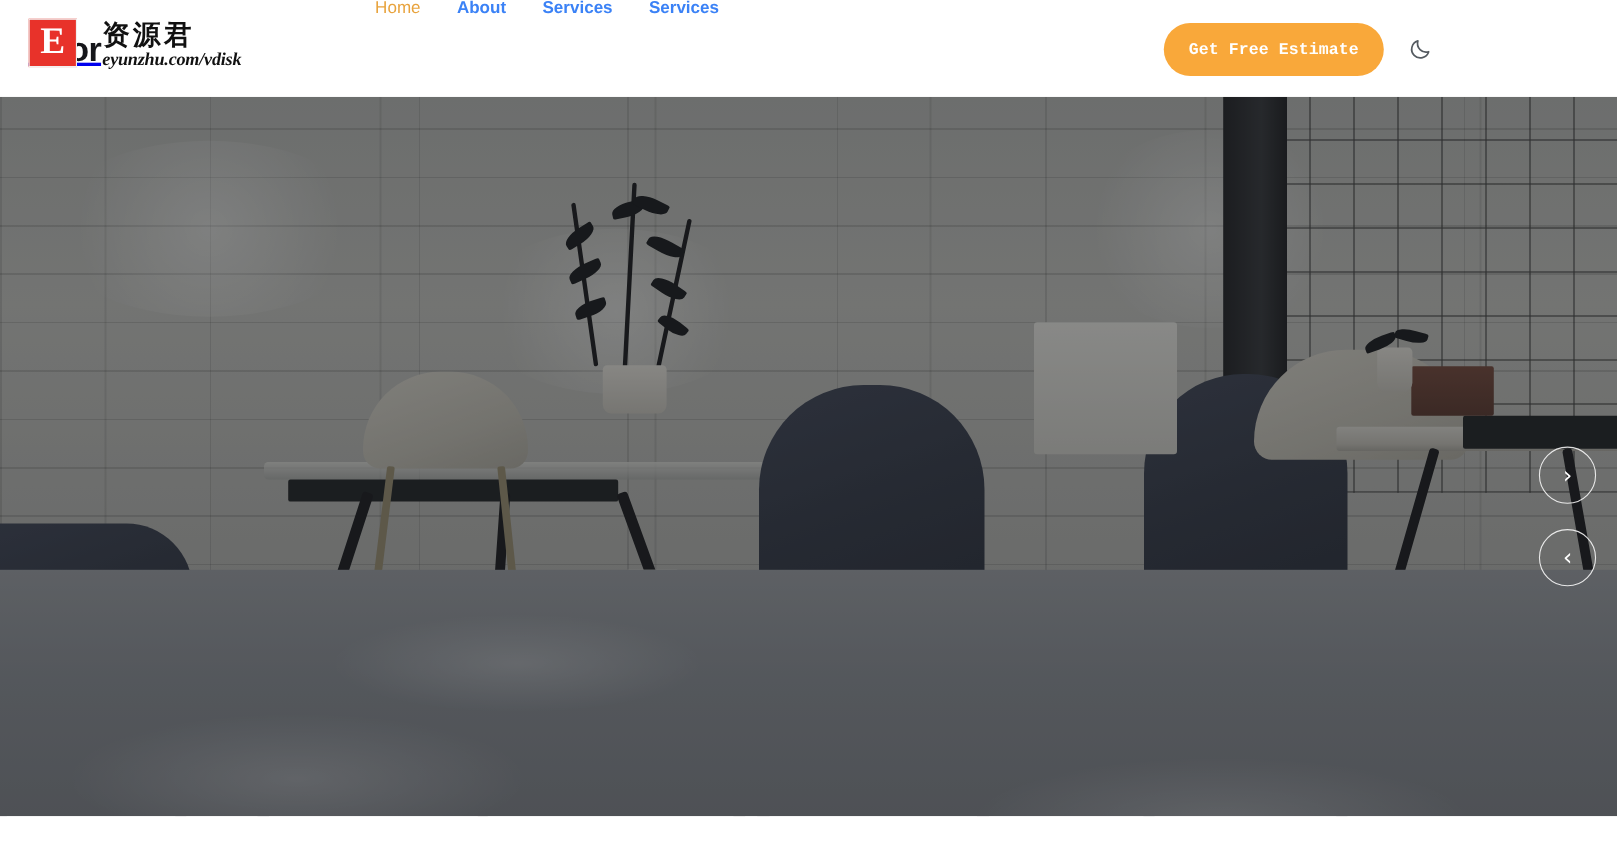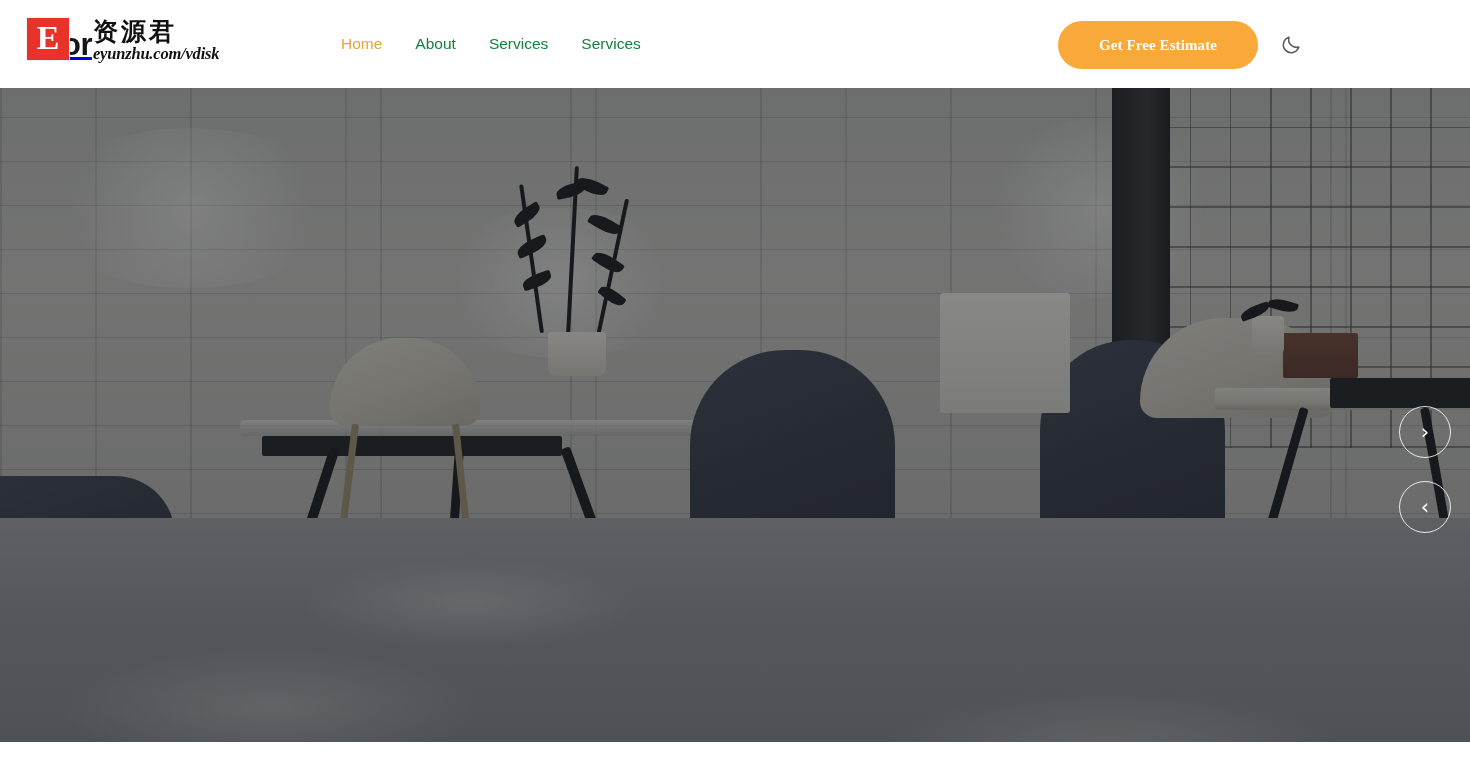--- a/index.html
+++ b/index.html
@@ -56,35 +56,35 @@
     line-height:1.05;
   }
   .wm-url {
     font-family:"Liberation Serif", serif;
     font-size:16.5px; font-style:italic; font-weight:700; color:#111;
     letter-spacing:-0.2px; margin-top:1px;
   }
 
   .nav {
     position:absolute; left:341px; top:0; height:88px;
-    display:flex; align-items:center; gap:33px;
+    display:flex; align-items:flex-start; gap:33px;
   }
   .nav-link {
-    font-size:15.5px; font-weight:400; color:#15803d;
+    font-size:15.5px; font-weight:700; color:#3b82f6;
     text-decoration:none; cursor:pointer; line-height:1;
     white-space:nowrap;
   }
   .nav-link.active { color:#e8a33d; font-weight:500; }
   .cta-btn {
     position:absolute; left:1058px; top:21px;
     width:200px; height:48px; border-radius:26px;
     background:#f9a83a;
     border:none; cursor:pointer;
     color:#ffffff; font-size:15px; font-weight:700;
-    font-family:Liberation Serif, serif;
+    font-family:Liberation Mono, monospace;
     display:flex; align-items:center; justify-content:center;
     letter-spacing:0.1px;
   }
   .theme-toggle {
     position:absolute; left:1278px; top:33px;
     width:26px; height:26px; cursor:pointer;
     display:flex; align-items:center; justify-content:center;
     background:none; border:none;
   }
 

